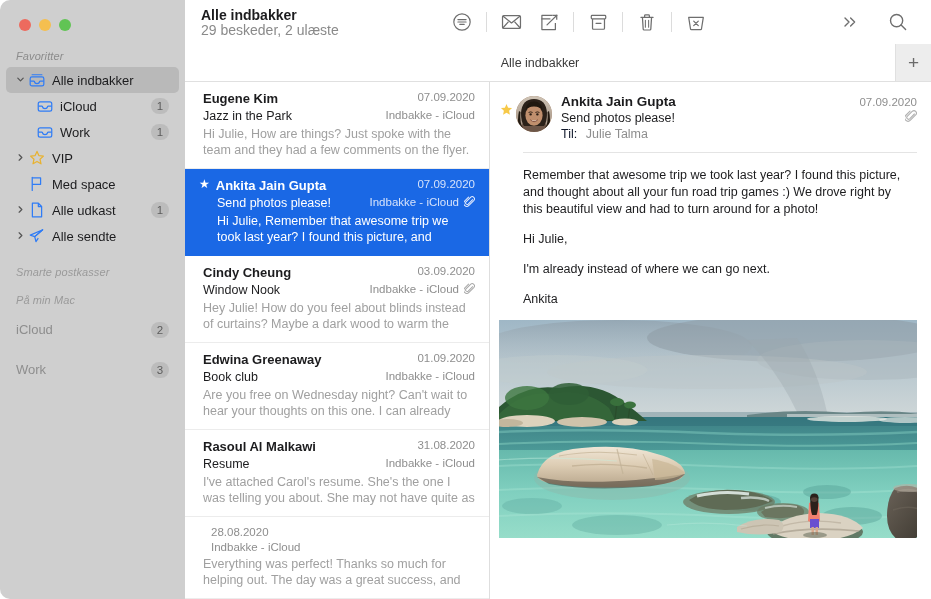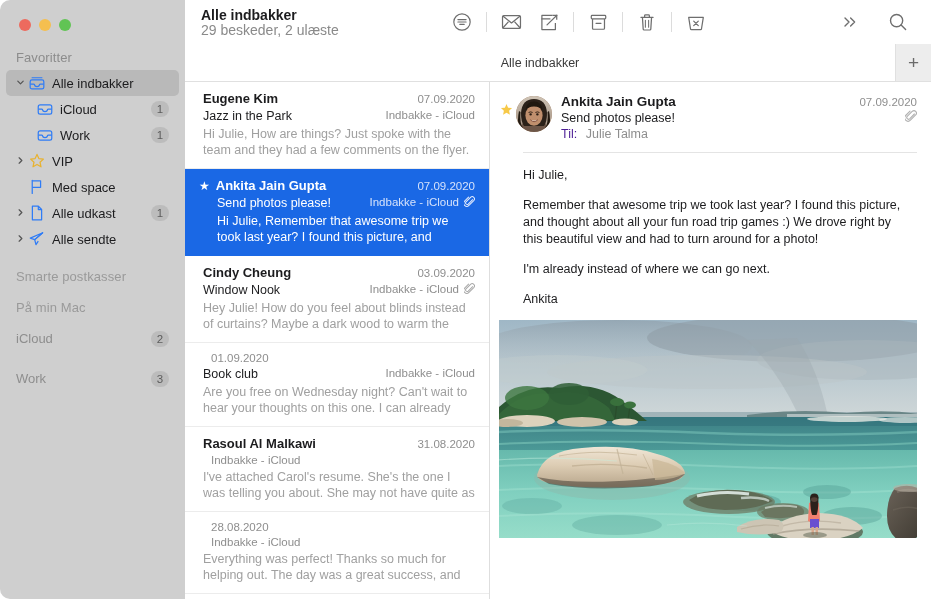--- a/index.html
+++ b/index.html
@@ -41,24 +41,25 @@
   }
   .tl {
     width: 12px; height: 12px; border-radius: 50%;
     display: block;
   }
   .tl-red { background: #ed6a5e; }
   .tl-yellow { background: #f5bf4f; }
   .tl-green { background: #61c454; }
 
   .sb-section {
-    font-size: 13px;
+    font-size: 11px;
     color: #8c8c8c;
     padding: 4px 0 5px 16px;
     letter-spacing: 0.1px;
+    font-style: italic;
   }
   .sb-section.dim { color: #9a9a9a; }
 
   .sb-item {
     display: flex;
     align-items: center;
     height: 26px;
     padding: 0 10px 0 8px;
     font-size: 13px;
     color: #1c1c1e;
@@ -224,21 +225,21 @@
     border-bottom: 1px solid #ececec;
   }
   .msgrow.selected {
     background: #1a68e5;
     border-bottom: 1px solid #1a68e5;
     padding-left: 14px;
   }
   .msgrow.selected + .msgrow { border-top: none; }
   .mr-line1 {
     display: flex;
-    align-items: center;
+    align-items: flex-start;
   }
   .mr-star {
     color: #ffffff;
     font-size: 12px;
     margin-right: 6px;
     line-height: 1;
     flex: 0 0 auto;
   }
   .mr-sender {
     font-size: 13px;
@@ -345,21 +346,21 @@
     color: #1c1c1e;
     flex: 1 1 auto;
     margin-top: 2px;
   }
   .dt-clip { color: #b0b0b0; flex: 0 0 auto; display:inline-flex; }
   .dt-to {
     font-size: 12.5px;
     margin-top: 2px;
     color: #1c1c1e;
   }
-  .dt-to-label { color: #4c1d95; text-align: right; }
+  .dt-to-label { color: #0f172a; text-align: right; }
   .dt-to-value { color: #8e8e8e; margin-left: 5px; }
 
   .dt-divider {
     height: 1px;
     background: #e4e4e4;
     margin: 11px 14px 0 33px;
   }
   .dt-body {
     padding: 14px 20px 0 33px;
     font-size: 12.5px;
@@ -636,35 +637,37 @@
               <svg width="11" height="11" viewBox="0 0 12 12">
                   <path d="M9.4 4 L4.6 8.8 a1.7 1.7 0 0 1 -2.4 -2.4 L7.4 1.2 a2.5 2.5 0 0 1 3.5 3.5 L5.4 10.2 a3.3 3.3 0 0 1 -4.7 -4.7 L5 1.2" fill="none" stroke="currentColor" stroke-width="1.1" stroke-linecap="round" stroke-linejoin="round"></path>
                 </svg>
             </span>
           </div>
           <div class="mr-preview">Hey Julie! How do you feel about blinds instead of curtains? Maybe a dark wood to warm the space a…</div>
         </div>
 
         <div class="msgrow mr-indent">
           <div class="mr-line1">
+            <span class="mr-sender">Edwina Greenaway</span>
             <span class="mr-date">01.09.2020</span>
           </div>
           <div class="mr-line2">
             <span class="mr-subject">Book club</span>
             <span class="mr-mailbox">Indbakke - iCloud</span>
           </div>
           <div class="mr-preview">Are you free on Wednesday night? Can't wait to hear your thoughts on this one. I can already gues…</div>
         </div>
 
         <div class="msgrow mr-indent">
           <div class="mr-line1">
             <span class="mr-sender">Rasoul Al Malkawi</span>
             <span class="mr-date">31.08.2020</span>
           </div>
           <div class="mr-line2">
+            <span class="mr-subject">Resume</span>
             <span class="mr-mailbox">Indbakke - iCloud</span>
           </div>
           <div class="mr-preview">I've attached Carol's resume. She's the one I was telling you about. She may not have quite as muc…</div>
         </div>
 
         <div class="msgrow mr-indent">
           <div class="mr-line1">
             <span class="mr-date">28.08.2020</span>
           </div>
           <div class="mr-line2">
@@ -735,22 +738,22 @@
             <div class="dt-to">
               <span class="dt-to-label">Til:</span>
               <span class="dt-to-value">Julie Talma</span>
             </div>
           </div>
         </div>
 
         <div class="dt-divider"></div>
 
         <div class="dt-body">
+          <p>Remember that awesome trip we took last year? I found this picture, and thought about all your fun road trip games :) We drove right by this beautiful view and had to turn around for a photo!</p>
           <p>Hi Julie,</p>
-          <p>Remember that awesome trip we took last year? I found this picture, and thought about all your fun road trip games :) We drove right by this beautiful view and had to turn around for a photo!</p>
           <p>I'm already instead of where we can go next.</p>
           <p>Ankita</p>
         </div>
 
         <div class="dt-photo-wrap">
           <svg class="photo" viewBox="0 0 422 218" preserveAspectRatio="xMidYMid slice">
             <defs>
               <linearGradient id="sky" x1="0" y1="0" x2="0" y2="1">
                 <stop offset="0" stop-color="#9fb7c6"></stop>
                 <stop offset="0.45" stop-color="#b6c6ce"></stop>

